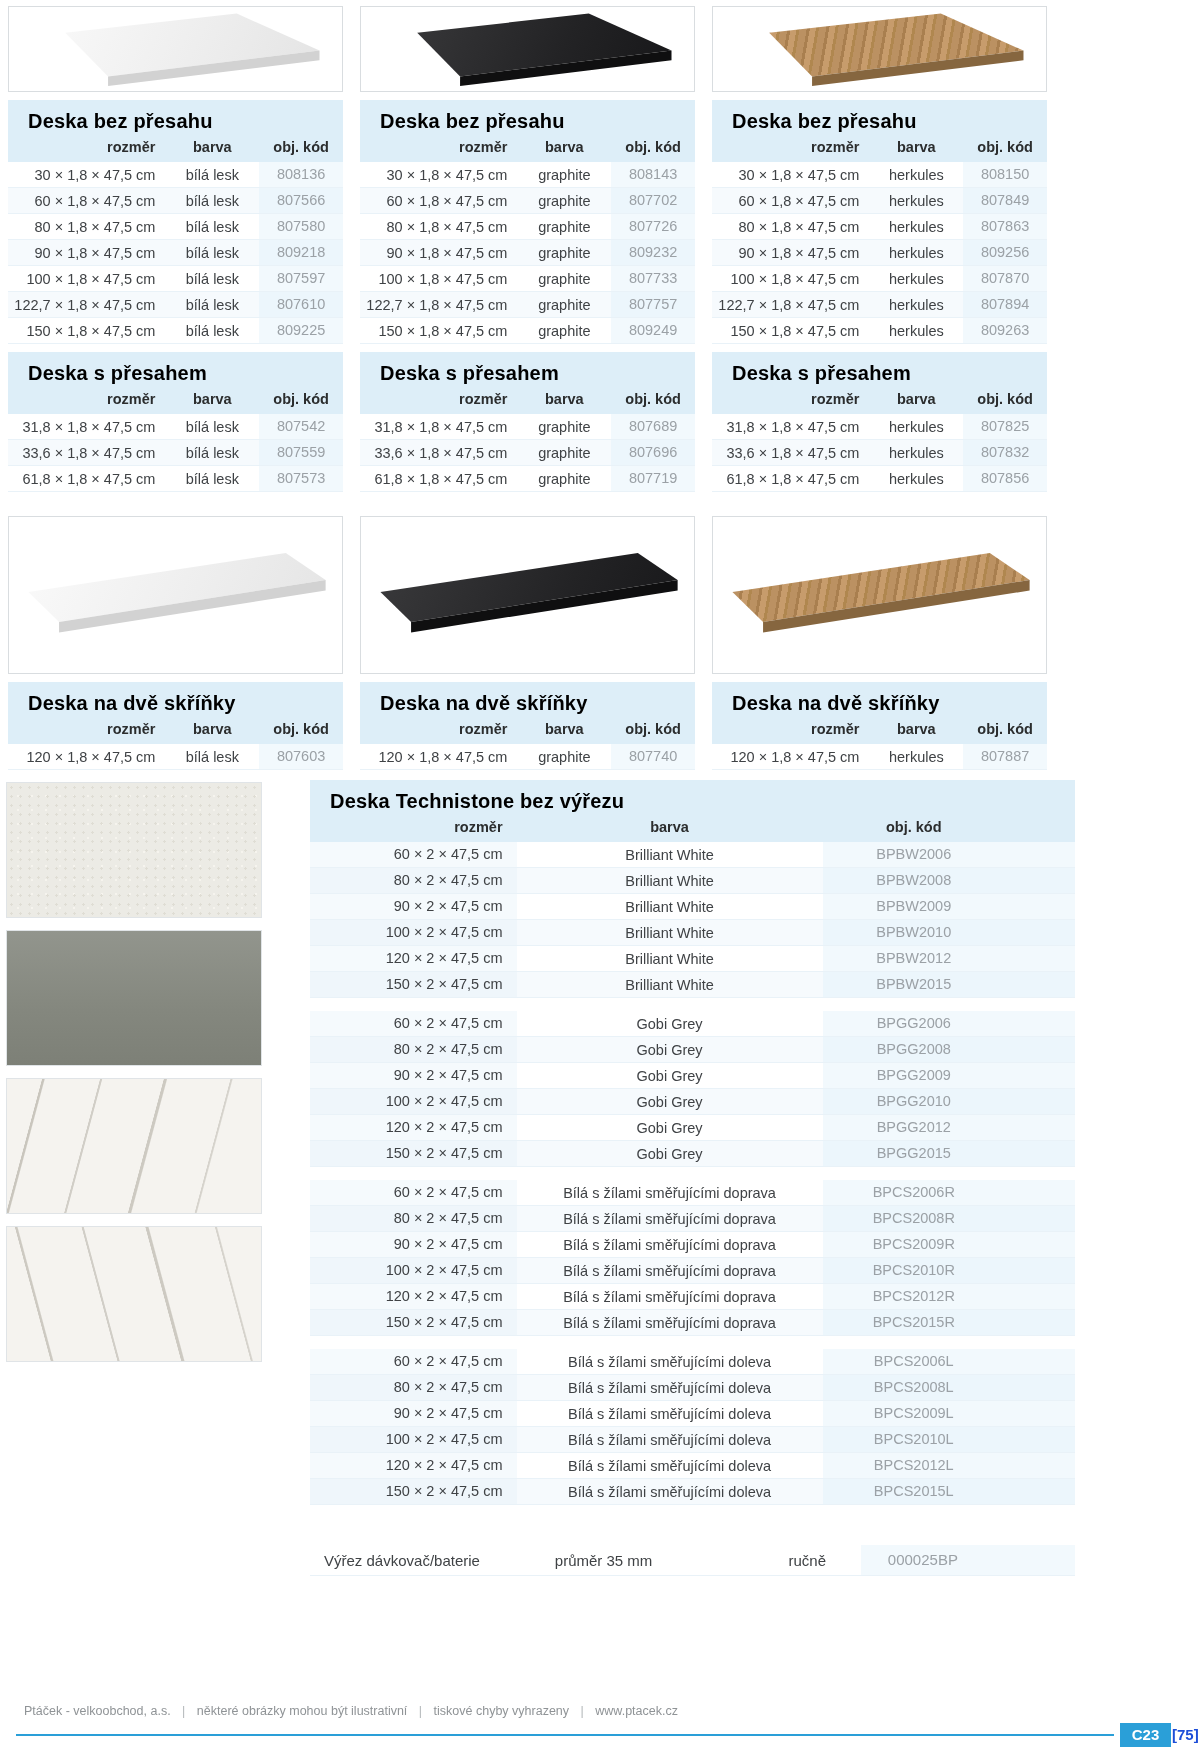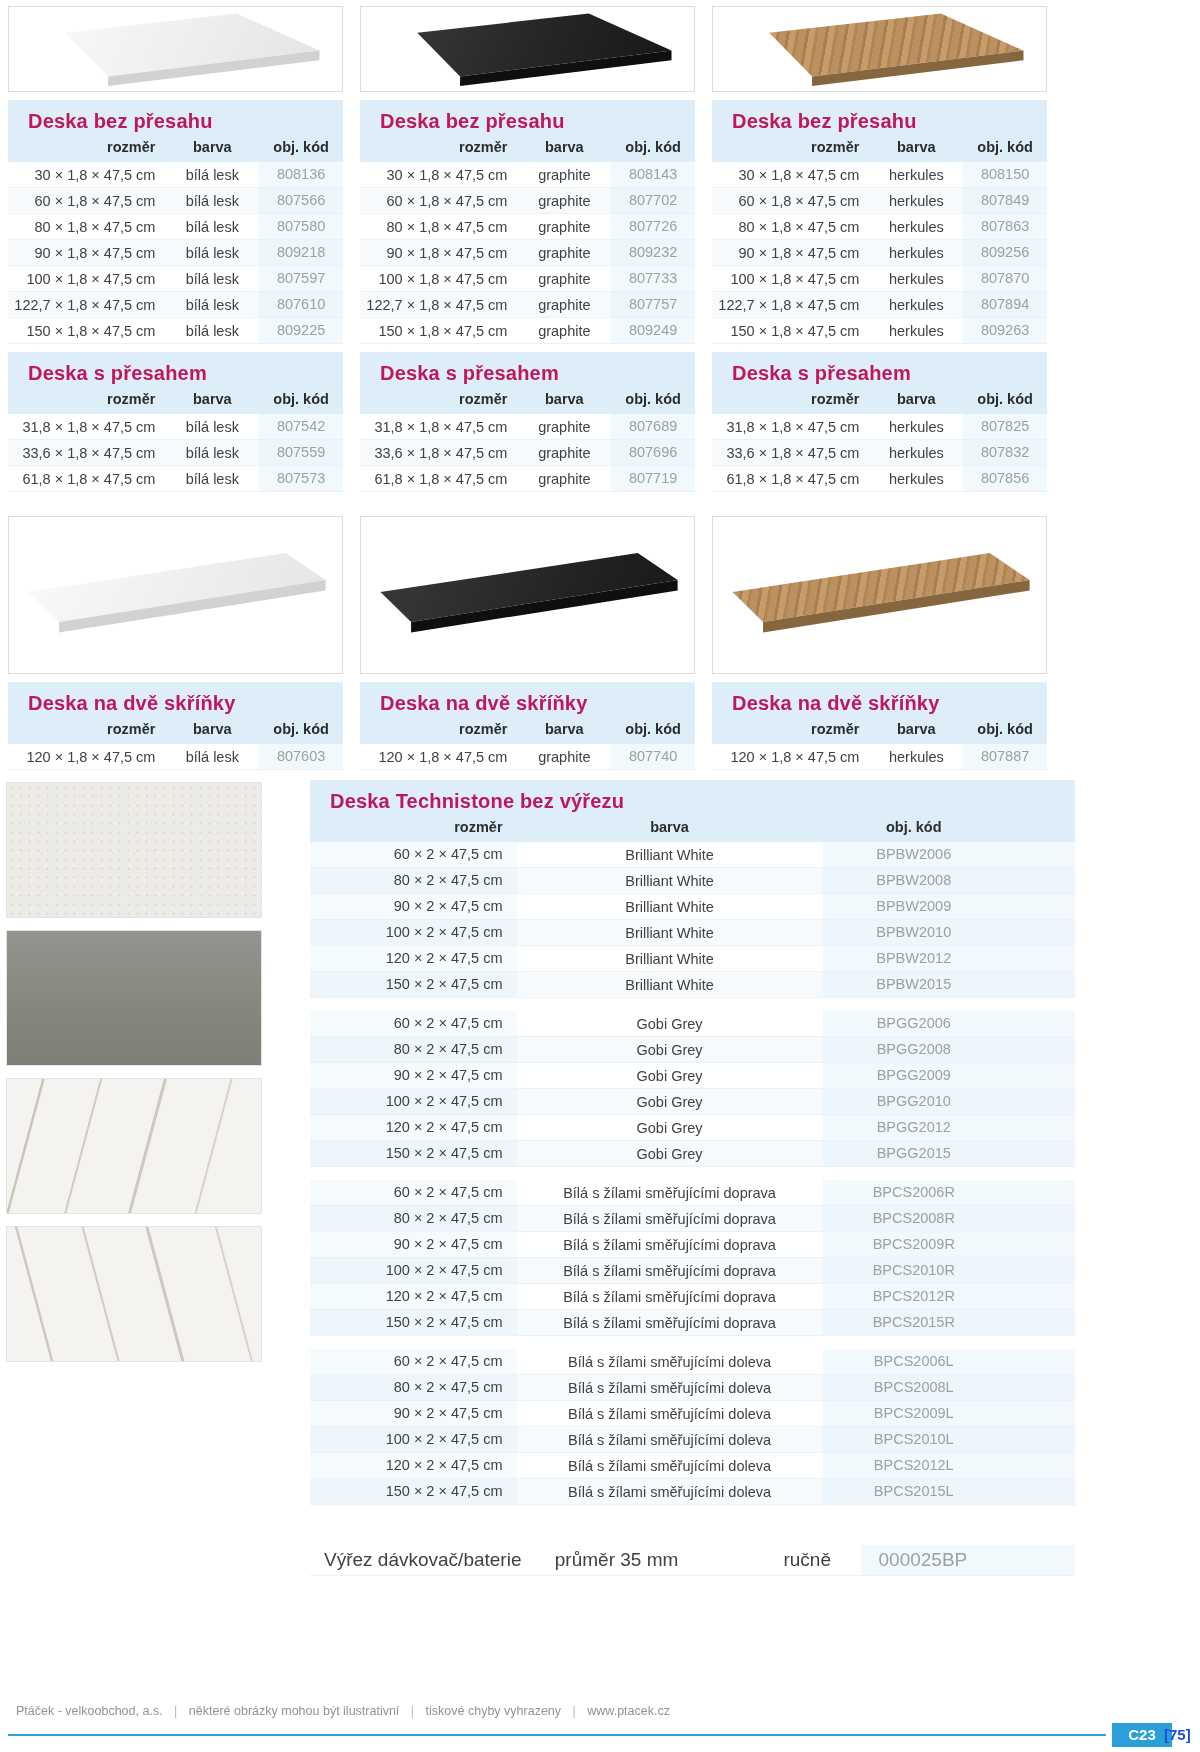--- a/index.html
+++ b/index.html
@@ -22,21 +22,21 @@
   .slab-thin .edge{clip-path:polygon(12% 68%,99% 40%,99% 47%,12% 75%);}
   .v-white .face{background:linear-gradient(115deg,#fbfbfb 0%,#eeeeee 55%,#e3e3e3 100%);}
   .v-white .edge{background:#d2d2d2;}
   .v-graphite .face{background:linear-gradient(115deg,#3c3c3e 0%,#232325 60%,#161618 100%);}
   .v-graphite .edge{background:#0f0f10;}
   .v-wood .face{background:repeating-linear-gradient(100deg,#bb9162 0 7px,#a97f4f 7px 10px,#c79c6c 10px 16px,#b0874f 16px 19px);}
   .v-wood .edge{background:#86663f;}
   
   .sec{margin-top:8px;}
   .band{background:#ddeef8;padding:6px 0 0 0;}
-  .band .title{color:#be185d;font-size:20px;font-weight:bold;padding:4px 0 3px 20px;letter-spacing:.2px;}
+  .band .title{color:#000000;font-size:20px;font-weight:bold;padding:4px 0 3px 20px;letter-spacing:.2px;}
   .thead{display:flex;font-weight:bold;font-size:14.5px;color:#2b2d2e;padding:3px 0 7px 0;align-items:flex-end;}
   .thead .th{box-sizing:border-box;text-align:center;}
   .rows .tr{display:flex;font-size:14.5px;height:25px;align-items:center;border-bottom:1px solid #e9f2f8;}
   .rows .tr:nth-child(even){background:#f6fafd;}
   .td{box-sizing:border-box;}
   
   .t-top .c0{width:47%;text-align:right;padding-right:10px;}
   .t-top .c1{width:28%;text-align:center;}
   .t-top .c2{width:25%;text-align:center;}
   .t-top .td.c2{color:#9ba1a6;background:rgba(222,240,250,.40);height:100%;line-height:25px;}
@@ -50,33 +50,33 @@
   .sw-marble-l{background-color:#f5f3ef;background-image:linear-gradient(75deg,transparent 0 15%,rgba(165,160,148,.5) 15.2% 15.8%,transparent 16.2% 38%,rgba(150,145,133,.38) 38.2% 38.7%,transparent 39% 60%,rgba(165,160,148,.5) 60.2% 61%,transparent 61.4% 84%,rgba(150,145,133,.33) 84.2% 84.6%,transparent 85%);}
   .tech-table{margin-left:48px;width:765px;}
   .t-tech .c0{width:27%;text-align:right;padding-right:14px;}
   .t-tech .c1{width:40%;text-align:center;}
   .t-tech .c2{width:33%;text-align:center;padding-right:70px;}
   .t-tech .td.c0{background:rgba(222,240,250,.30);height:100%;line-height:25px;}
   .t-tech .td.c2{color:#9ba1a6;background:rgba(222,240,250,.40);height:100%;line-height:25px;}
   .t-tech .group + .group{margin-top:13px;}
   
   .acc{margin:40px 0 0 310px;width:765px;}
-  .t-acc .rows .tr{height:30px;font-size:19px;}
+  .t-acc .rows .tr{height:30px;font-size:15px;}
   .t-acc .rows .tr:nth-child(even){background:#fff;}
   .t-acc .c0{width:32%;text-align:left;padding-left:14px;}
   .t-acc .c1{width:26%;text-align:left;}
   .t-acc .c2{width:14%;text-align:center;}
   .t-acc .c3{width:28%;text-align:center;padding-right:90px;}
   .t-acc .td.c3{color:#9ba1a6;background:rgba(222,240,250,.40);height:100%;line-height:30px;}
   
-  .footer{position:absolute;left:8px;right:0;bottom:0;height:54px;}
+  .footer{position:absolute;left:16px;right:0;bottom:0;height:54px;}
   .foot-text{position:absolute;left:8px;top:6px;font-size:12.5px;color:#8f9396;white-space:nowrap;}
   .foot-text .pipe{color:#b4b8bb;margin:0 8px;}
   .foot-line{position:absolute;left:0;top:36px;width:1098px;height:2px;background:#2a9fd8;}
-  .code-box{position:absolute;left:1104px;top:25px;width:60px;height:24px;background:#2a9fd8;color:#fff;font-weight:bold;font-size:15px;text-align:center;line-height:24px;}
+  .code-box{position:absolute;left:1104px;top:25px;width:51px;height:24px;background:#2a9fd8;color:#fff;font-weight:bold;font-size:15px;text-align:center;line-height:24px;}
   .page-num{position:absolute;left:1156px;top:28px;color:#1d4ed8;font-size:15px;font-weight:bold;}
 </style>
 </head>
 <body>
 
 <div class="top-grid">
 
   <div class="col">
     <div class="img-box tall">
       <div class="slab slab-big v-white">

